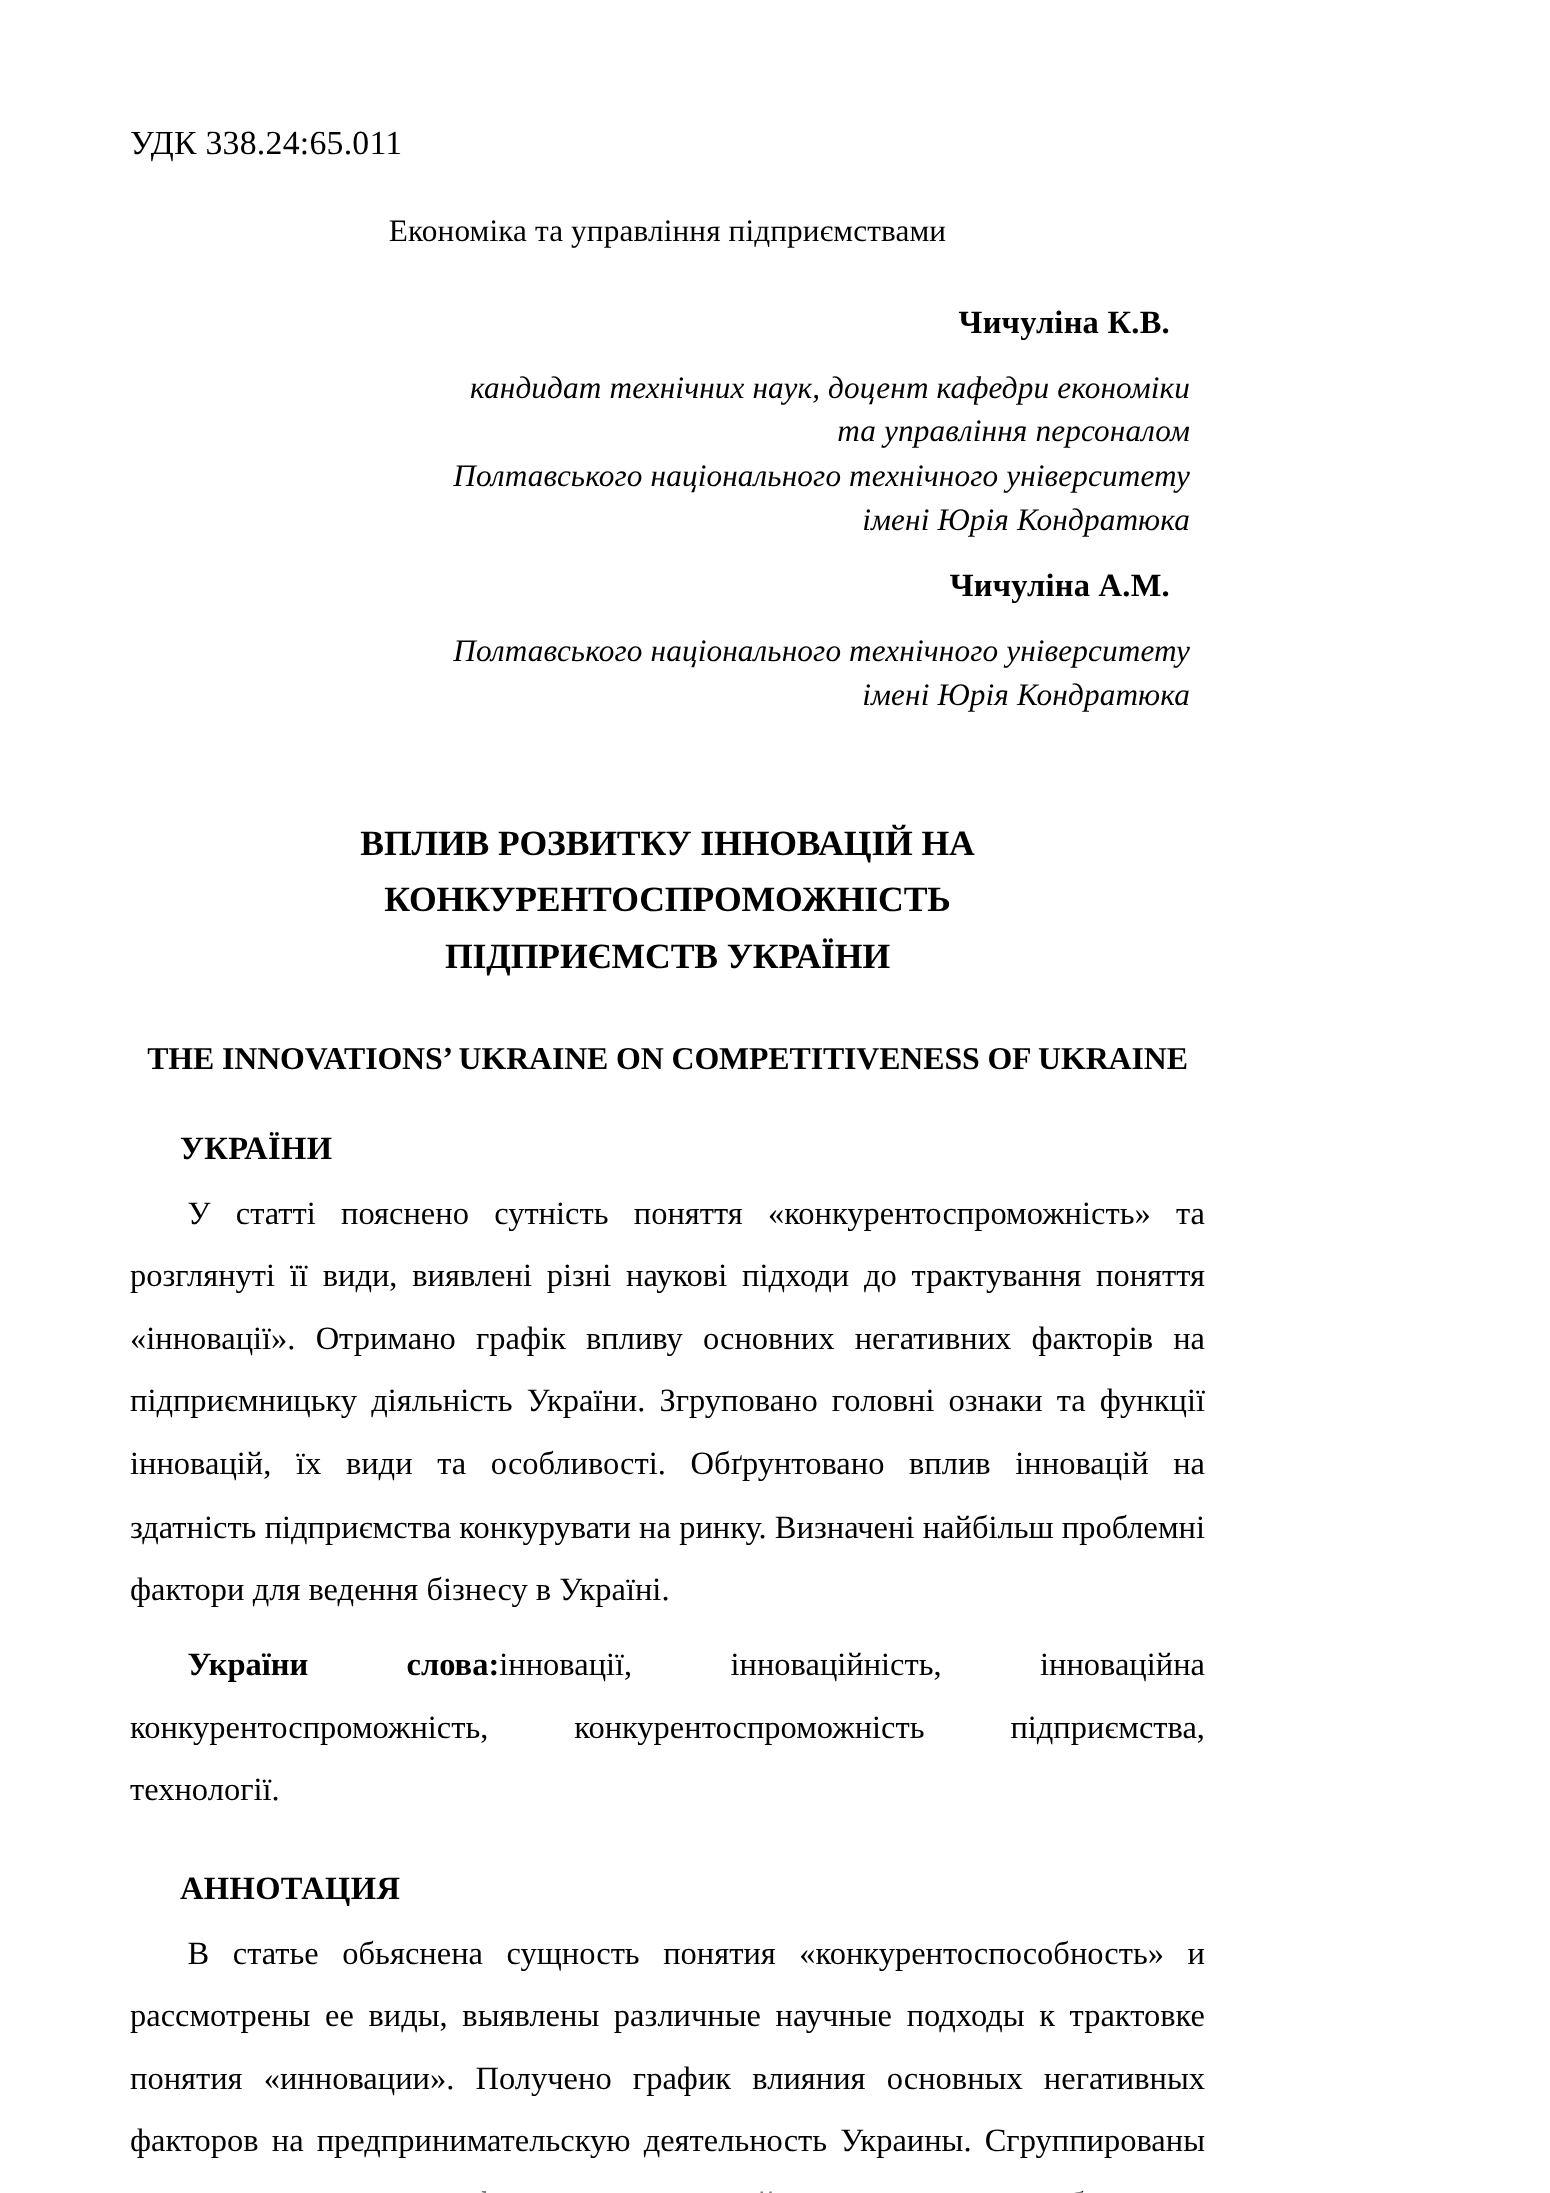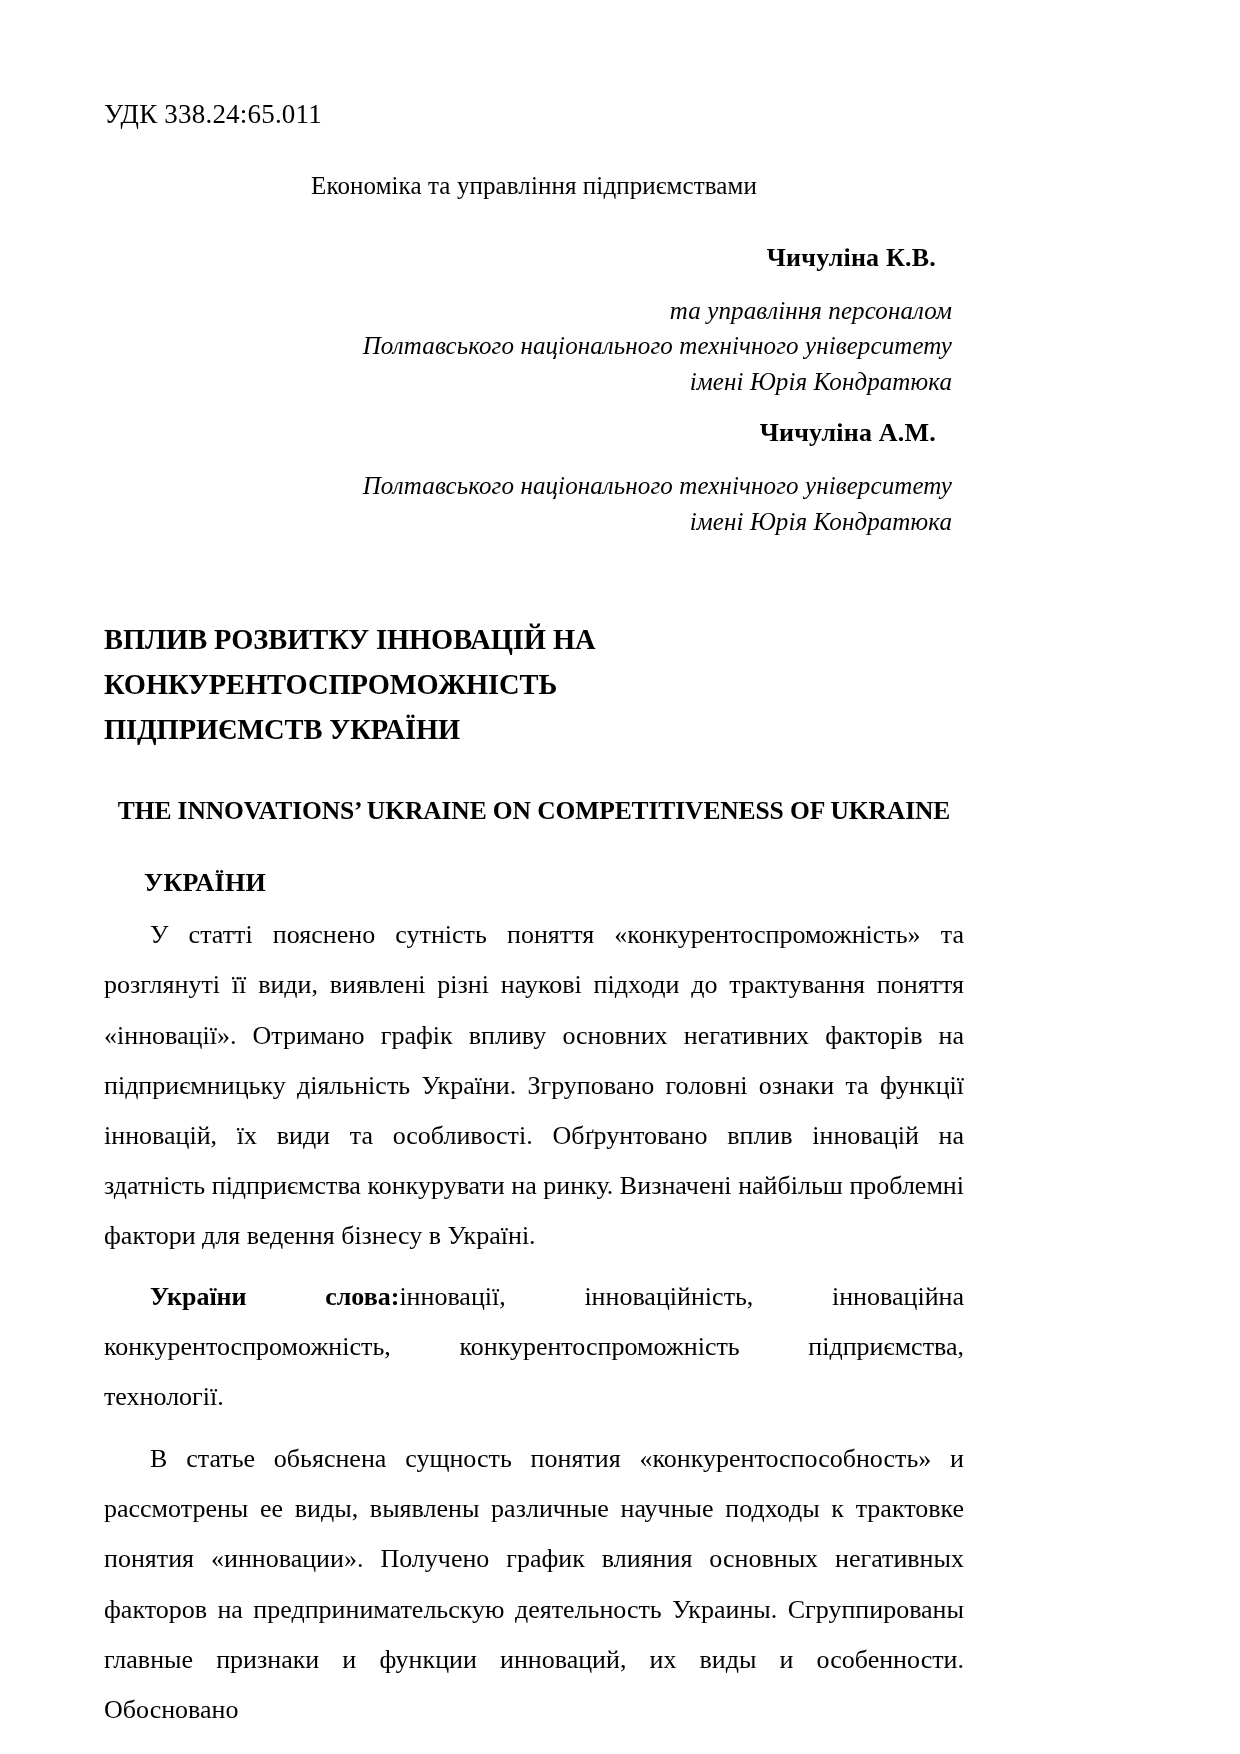--- a/index.html
+++ b/index.html
@@ -59,21 +59,21 @@
     letter-spacing: 0.1px;
   }
 
   
   .title-block {
     margin: 78px 0 0 0;
   }
   .title-ua {
     font-size: 28.5px;
     font-weight: bold;
-    text-align: left;
+    text-align: center;
     line-height: 1.58;
     margin: 0;
     letter-spacing: -0.1px;
   }
   .title-en {
     font-size: 25.5px;
     font-weight: bold;
     text-align: center;
     line-height: 1.5;
     margin: 40px 0 0 0;
@@ -110,34 +110,36 @@
 <body>
 
 <div class="page">
 
   <div class="udk">УДК 338.24:65.011</div>
 
   <div class="section-line">Економіка та управління підприємствами</div>
 
   <div class="authors">
     <div class="author-name">Чичуліна К.В.</div>
+    <div class="author-aff">кандидат технічних наук, доцент кафедри економіки</div>
     <div class="author-aff">та управління персоналом</div>
     <div class="author-aff">Полтавського національного технічного університету</div>
     <div class="author-aff">імені Юрія Кондратюка</div>
     <div class="author-name">Чичуліна А.М.</div>
     <div class="author-aff">Полтавського національного технічного університету</div>
     <div class="author-aff">імені Юрія Кондратюка</div>
   </div>
 
   <div class="title-block">
     <div class="title-ua">ВПЛИВ РОЗВИТКУ ІННОВАЦІЙ НА КОНКУРЕНТОСПРОМОЖНІСТЬ</div>
     <div class="title-ua">ПІДПРИЄМСТВ УКРАЇНИ</div>
     <div class="title-en">THE INNOVATIONS’ UKRAINE ON COMPETITIVENESS OF UKRAINE</div>
   </div>
 
   <div class="abstract-heading">УКРАЇНИ</div>
   <p class="body">У статті пояснено сутність поняття «конкурентоспроможність» та розглянуті її види, виявлені різні наукові підходи до трактування поняття «інновації». Отримано графік впливу основних негативних факторів на підприємницьку діяльність України. Згруповано головні ознаки та функції інновацій, їх види та особливості. Обґрунтовано вплив інновацій на здатність підприємства конкурувати на ринку. Визначені найбільш проблемні фактори для ведення бізнесу в Україні.</p>
 
   <p class="body tight"><span class="kw-label spaced">України слова:</span><span class="spaced">інновації, інноваційність, інноваційна</span> <span>конкурентоспроможність, конкурентоспроможність підприємства, технології.</span></p>
 
+  <div class="abstract-heading">АННОТАЦИЯ</div>
   <p class="body">В статье обьяснена сущность понятия «конкурентоспособность» и рассмотрены ее виды, выявлены различные научные подходы к трактовке понятия «инновации». Получено график влияния основных негативных факторов на предпринимательскую деятельность Украины. Сгруппированы главные признаки и функции инноваций, их виды и особенности. Обосновано</p>
 
 </div>
 
 </body></html>

